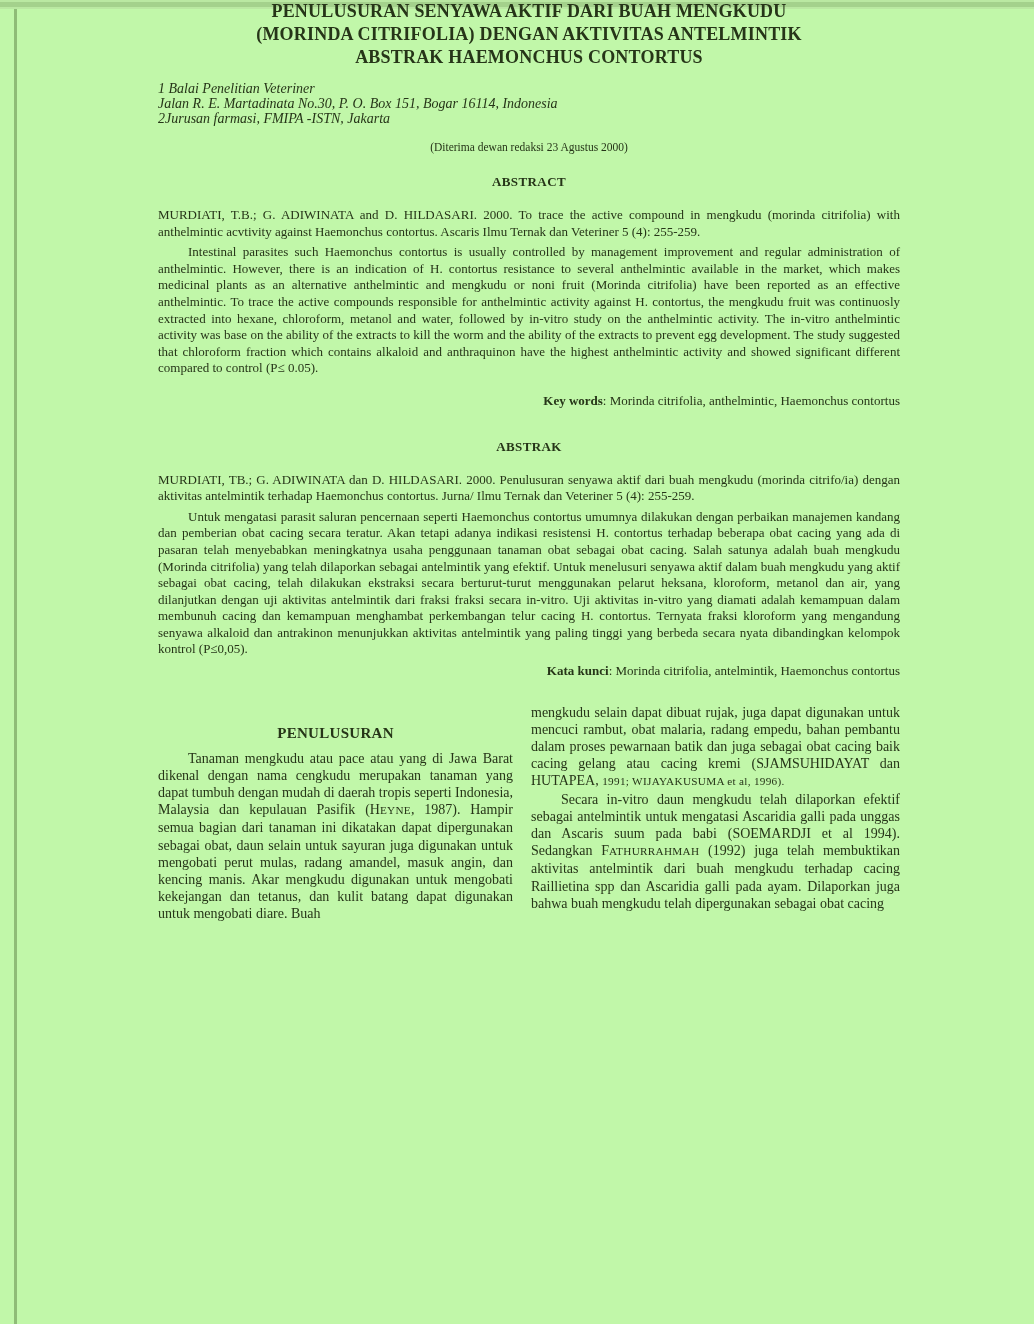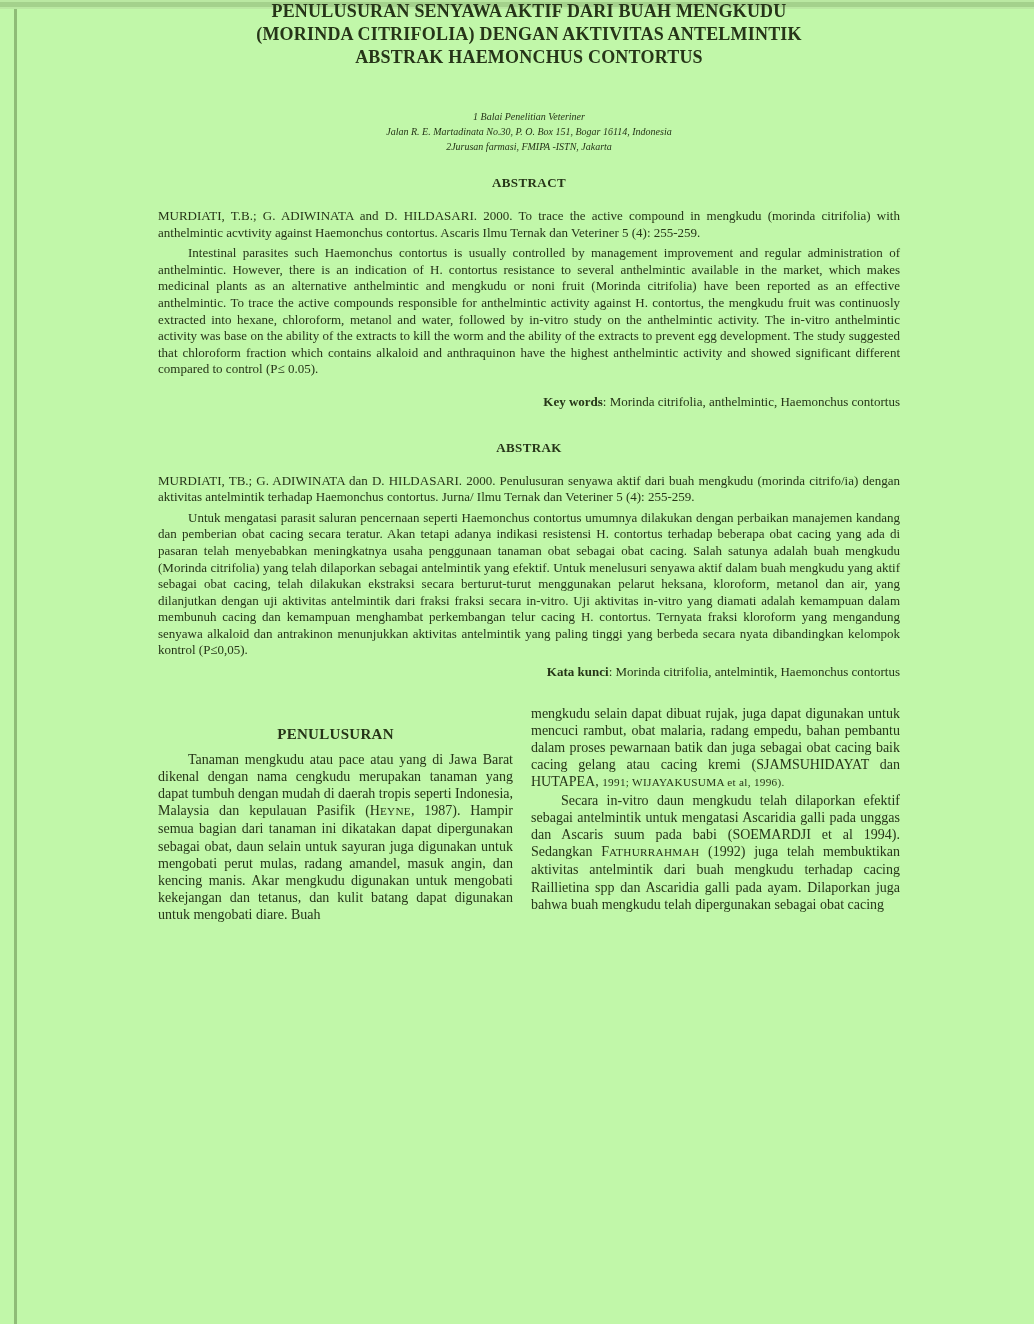--- a/index.html
+++ b/index.html
@@ -37,24 +37,23 @@
     font-weight: bold;
     letter-spacing: 0.2px;
   }
   .authors {
     margin-top: 24px;
     text-align: center;
     font-size: 12.5px; font-weight: bold;
     letter-spacing: 0.3px;
   }
   .affil {
-    margin-top: 40px;
-    text-align: center;
+    margin-top: 12px;
     font-style: italic;
-    font-size: 10px; line-height: 15px;
+    font-size: 14px; line-height: 15px;
   }
   .received {
     margin-top: 15px;
     text-align: center;
     font-size: 11.5px;
   }
   .section-h {
     margin-top: 21px;
     text-align: center;
     font-size: 13px; font-weight: bold;
@@ -108,20 +107,21 @@
       <div><span>ABSTRAK </span><span class="rt-i">HAEMONCHUS CONTORTUS</span></div>
     </h1>
 
 
     <div class="affil">
       <div>1 Balai Penelitian Veteriner</div>
       <div>Jalan R. E. Martadinata No.30, P. O. Box 151, Bogar 16114, Indonesia</div>
       <div>2Jurusan farmasi, FMIPA -ISTN, Jakarta</div>
     </div>
 
+    <div class="received">(Diterima dewan redaksi 23 Agustus 2000)</div>
 
     <h2 class="section-h">ABSTRACT</h2>
     <p class="para citation"><span>MURDIATI, T.B.; G. ADIWINATA and D. HILDASARI. 2000. To trace the active compound in mengkudu </span><span class="rt-i">(morinda citrifolia)</span><span> with anthelmintic acvtivity against </span><span class="rt-i">Haemonchus contortus</span><span>. </span><span class="rt-i">Ascaris Ilmu Ternak dan Veteriner</span><span> 5 (4): 255-259.</span></p>
     <p class="para abs-body"><span>Intestinal parasites such </span><span class="rt-i">Haemonchus contortus</span><span> is usually controlled by management improvement and regular administration of anthelmintic. However, there is an indication of </span><span class="rt-i">H. contortus</span><span> resistance to several anthelmintic available in the market, which makes medicinal plants as an alternative anthelmintic and mengkudu or noni fruit </span><span class="rt-i">(Morinda citrifolia)</span><span> have been reported as an effective anthelmintic. To trace the active compounds responsible for anthelmintic activity against </span><span class="rt-i">H. contortus,</span><span> the mengkudu fruit was continuosly extracted into hexane, chloroform, metanol and water, followed by in-vitro study on the anthelmintic activity. The in-vitro anthelmintic activity was base on the ability of the extracts to kill the worm and the ability of the extracts to prevent egg development. The study suggested that chloroform fraction which contains alkaloid and anthraquinon have the highest anthelmintic activity and showed significant different compared to control (P≤ 0.05).</span></p>
     <p class="para kw"><span class="rt-b">Key words</span><span>: Morinda citrifolia, anthelmintic, </span><span class="rt-i">Haemonchus contortus</span></p>
 
     <h2 class="section-h abstrak">ABSTRAK</h2>
     <p class="para citation"><span>MURDIATI, TB.; G. ADIWINATA dan D. HILDASARI. 2000. Penulusuran senyawa aktif dari buah mengkudu </span><span class="rt-i">(morinda citrifo/ia)</span><span> dengan aktivitas antelmintik terhadap </span><span class="rt-i">Haemonchus contortus</span><span>. </span><span class="rt-i">Jurna/ Ilmu Ternak dan Veteriner</span><span> 5 (4): 255-259.</span></p>
     <p class="para abs-body"><span>Untuk mengatasi parasit saluran pencernaan seperti </span><span class="rt-i">Haemonchus contortus</span><span> umumnya dilakukan dengan perbaikan manajemen kandang dan pemberian obat cacing secara teratur. Akan tetapi adanya indikasi resistensi </span><span class="rt-i">H. contortus</span><span> terhadap beberapa obat cacing yang ada di pasaran telah menyebabkan meningkatnya usaha penggunaan tanaman obat sebagai obat cacing. Salah satunya adalah buah mengkudu </span><span class="rt-i">(Morinda citrifolia)</span><span> yang telah dilaporkan sebagai antelmintik yang efektif. Untuk menelusuri senyawa aktif dalam buah mengkudu yang aktif sebagai obat cacing, telah dilakukan ekstraksi secara berturut-turut menggunakan pelarut heksana, kloroform, metanol dan air, yang dilanjutkan dengan uji aktivitas antelmintik dari fraksi fraksi secara in-vitro. Uji aktivitas in-vitro yang diamati adalah kemampuan dalam membunuh cacing dan kemampuan menghambat perkembangan telur cacing </span><span class="rt-i">H. contortus.</span><span> Ternyata fraksi kloroform yang mengandung senyawa alkaloid dan antrakinon menunjukkan aktivitas antelmintik yang paling tinggi yang berbeda secara nyata dibandingkan kelompok kontrol (P≤0,05).</span></p>
     <p class="para kw kw2"><span class="rt-b">Kata kunci</span><span>: Morinda citrifolia, antelmintik, </span><span class="rt-i">Haemonchus contortus</span></p>

